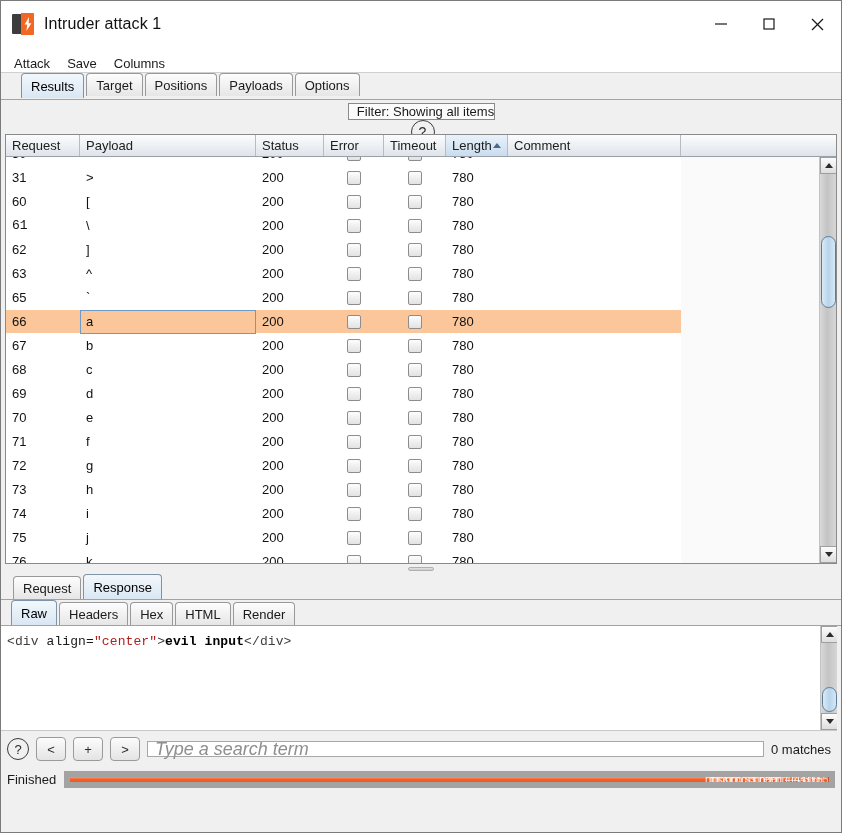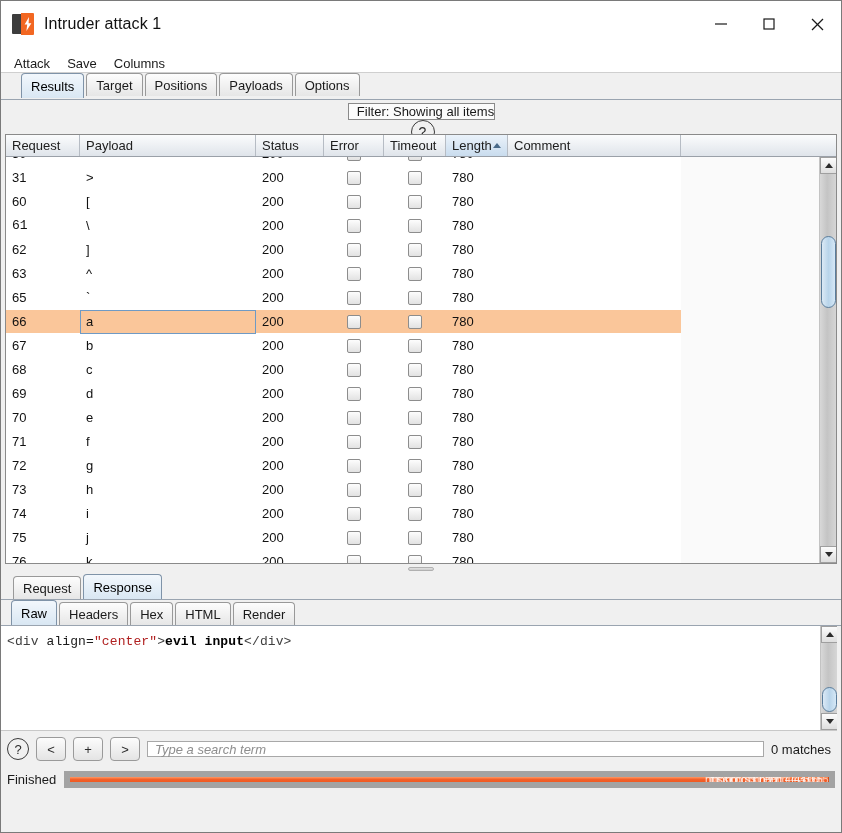--- a/index.html
+++ b/index.html
@@ -380,21 +380,21 @@
     color: #2b2b2b;
     flex: 0 0 auto;
   }
   .sb-input {
     flex: 1 1 auto;
     height: 16px;
     background: #ffffff;
     border: 1px solid #a8a8a8;
     display: flex; align-items: center;
     padding-left: 7px;
-    font-size: 13px;
+    font-size: 18px;
     font-style: italic;
     color: #8e8e8e;
   }
   .sb-matches {
     font-size: 13px;
     color: #1a1a1a;
     padding-right: 4px;
     white-space: nowrap;
     flex: 0 0 auto;
   }

